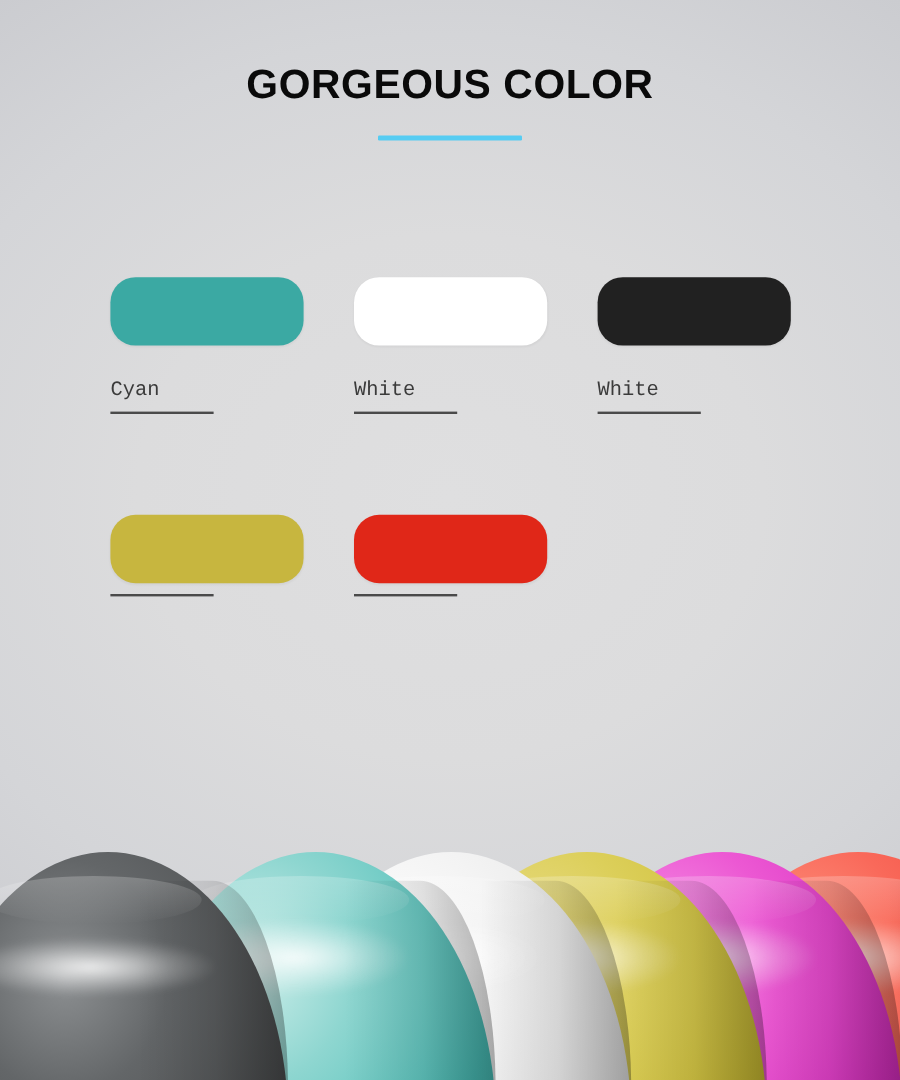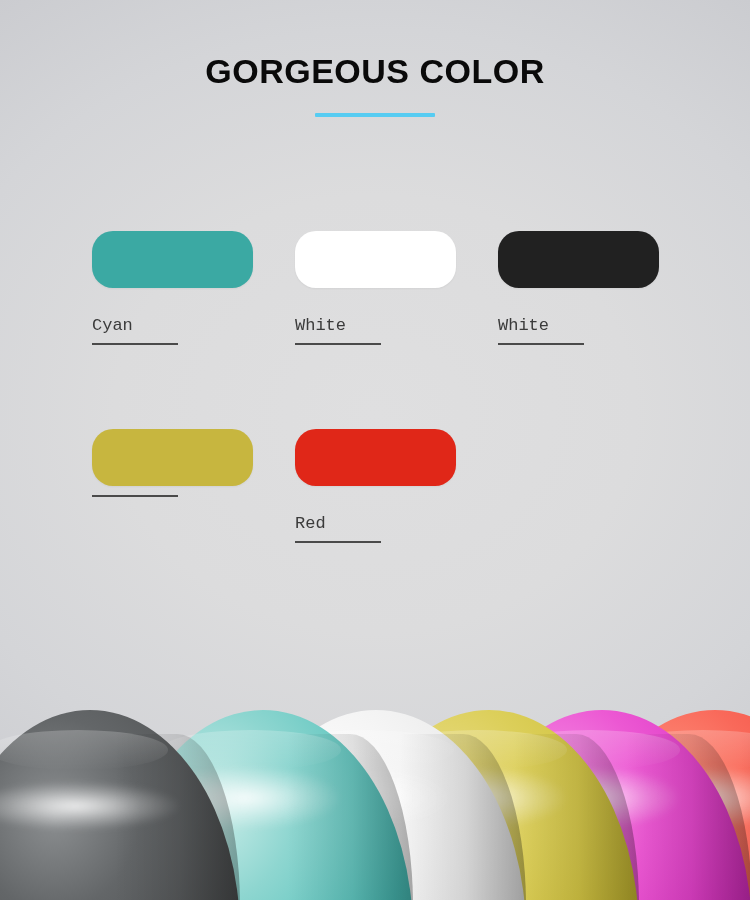--- a/index.html
+++ b/index.html
@@ -157,21 +157,20 @@
       <div class="swatch-underline"></div>
     </div>
 
     <div class="swatch-cell">
       <div class="swatch-chip" style="background:#c7b63f"></div>
       <div class="swatch-underline"></div>
     </div>
 
     <div class="swatch-cell">
       <div class="swatch-chip" style="background:#e02718"></div>
-      <span class="swatch-label">Red</span>
       <div class="swatch-underline"></div>
     </div>
 
 
   </div>
 
   <div class="helmets">
 
     <div class="helmet" style="left:565px; z-index:1;
                 background:radial-gradient(ellipse 130% 110% at 32% 24%, #ff9b86 0%, #f9695a 26%, #f0483c 52%, #d72b22 82%, #ad1d17 100%);">

